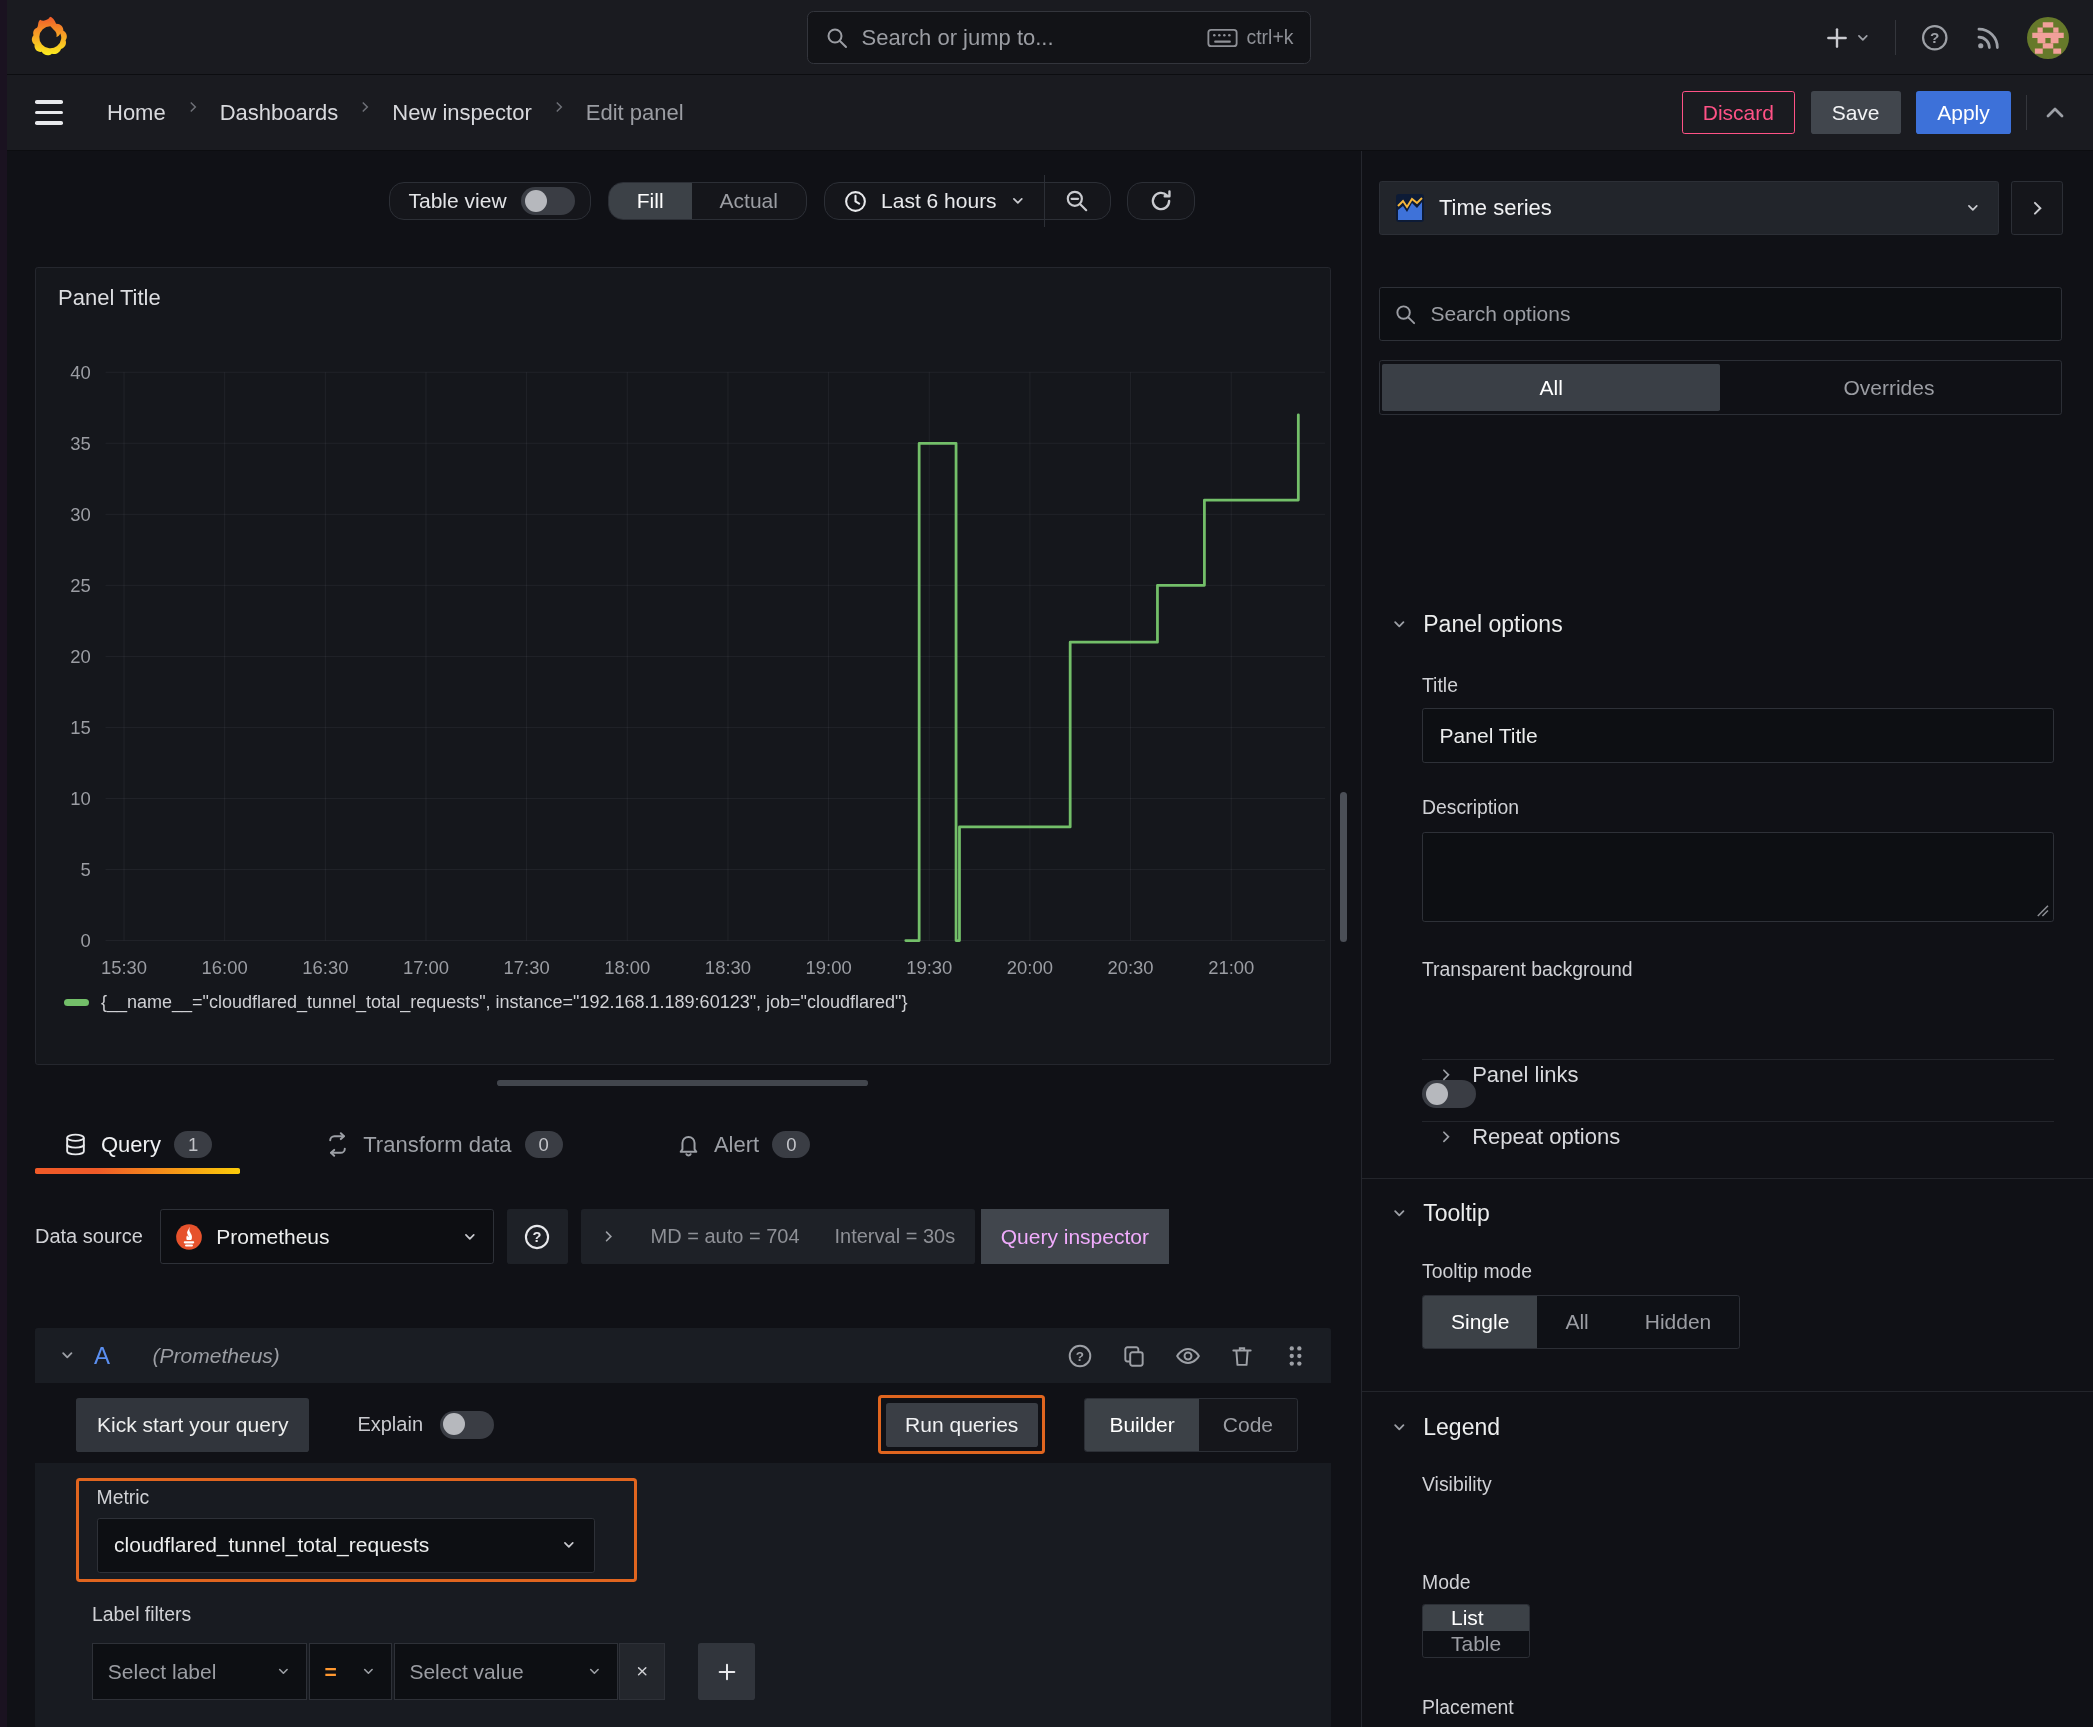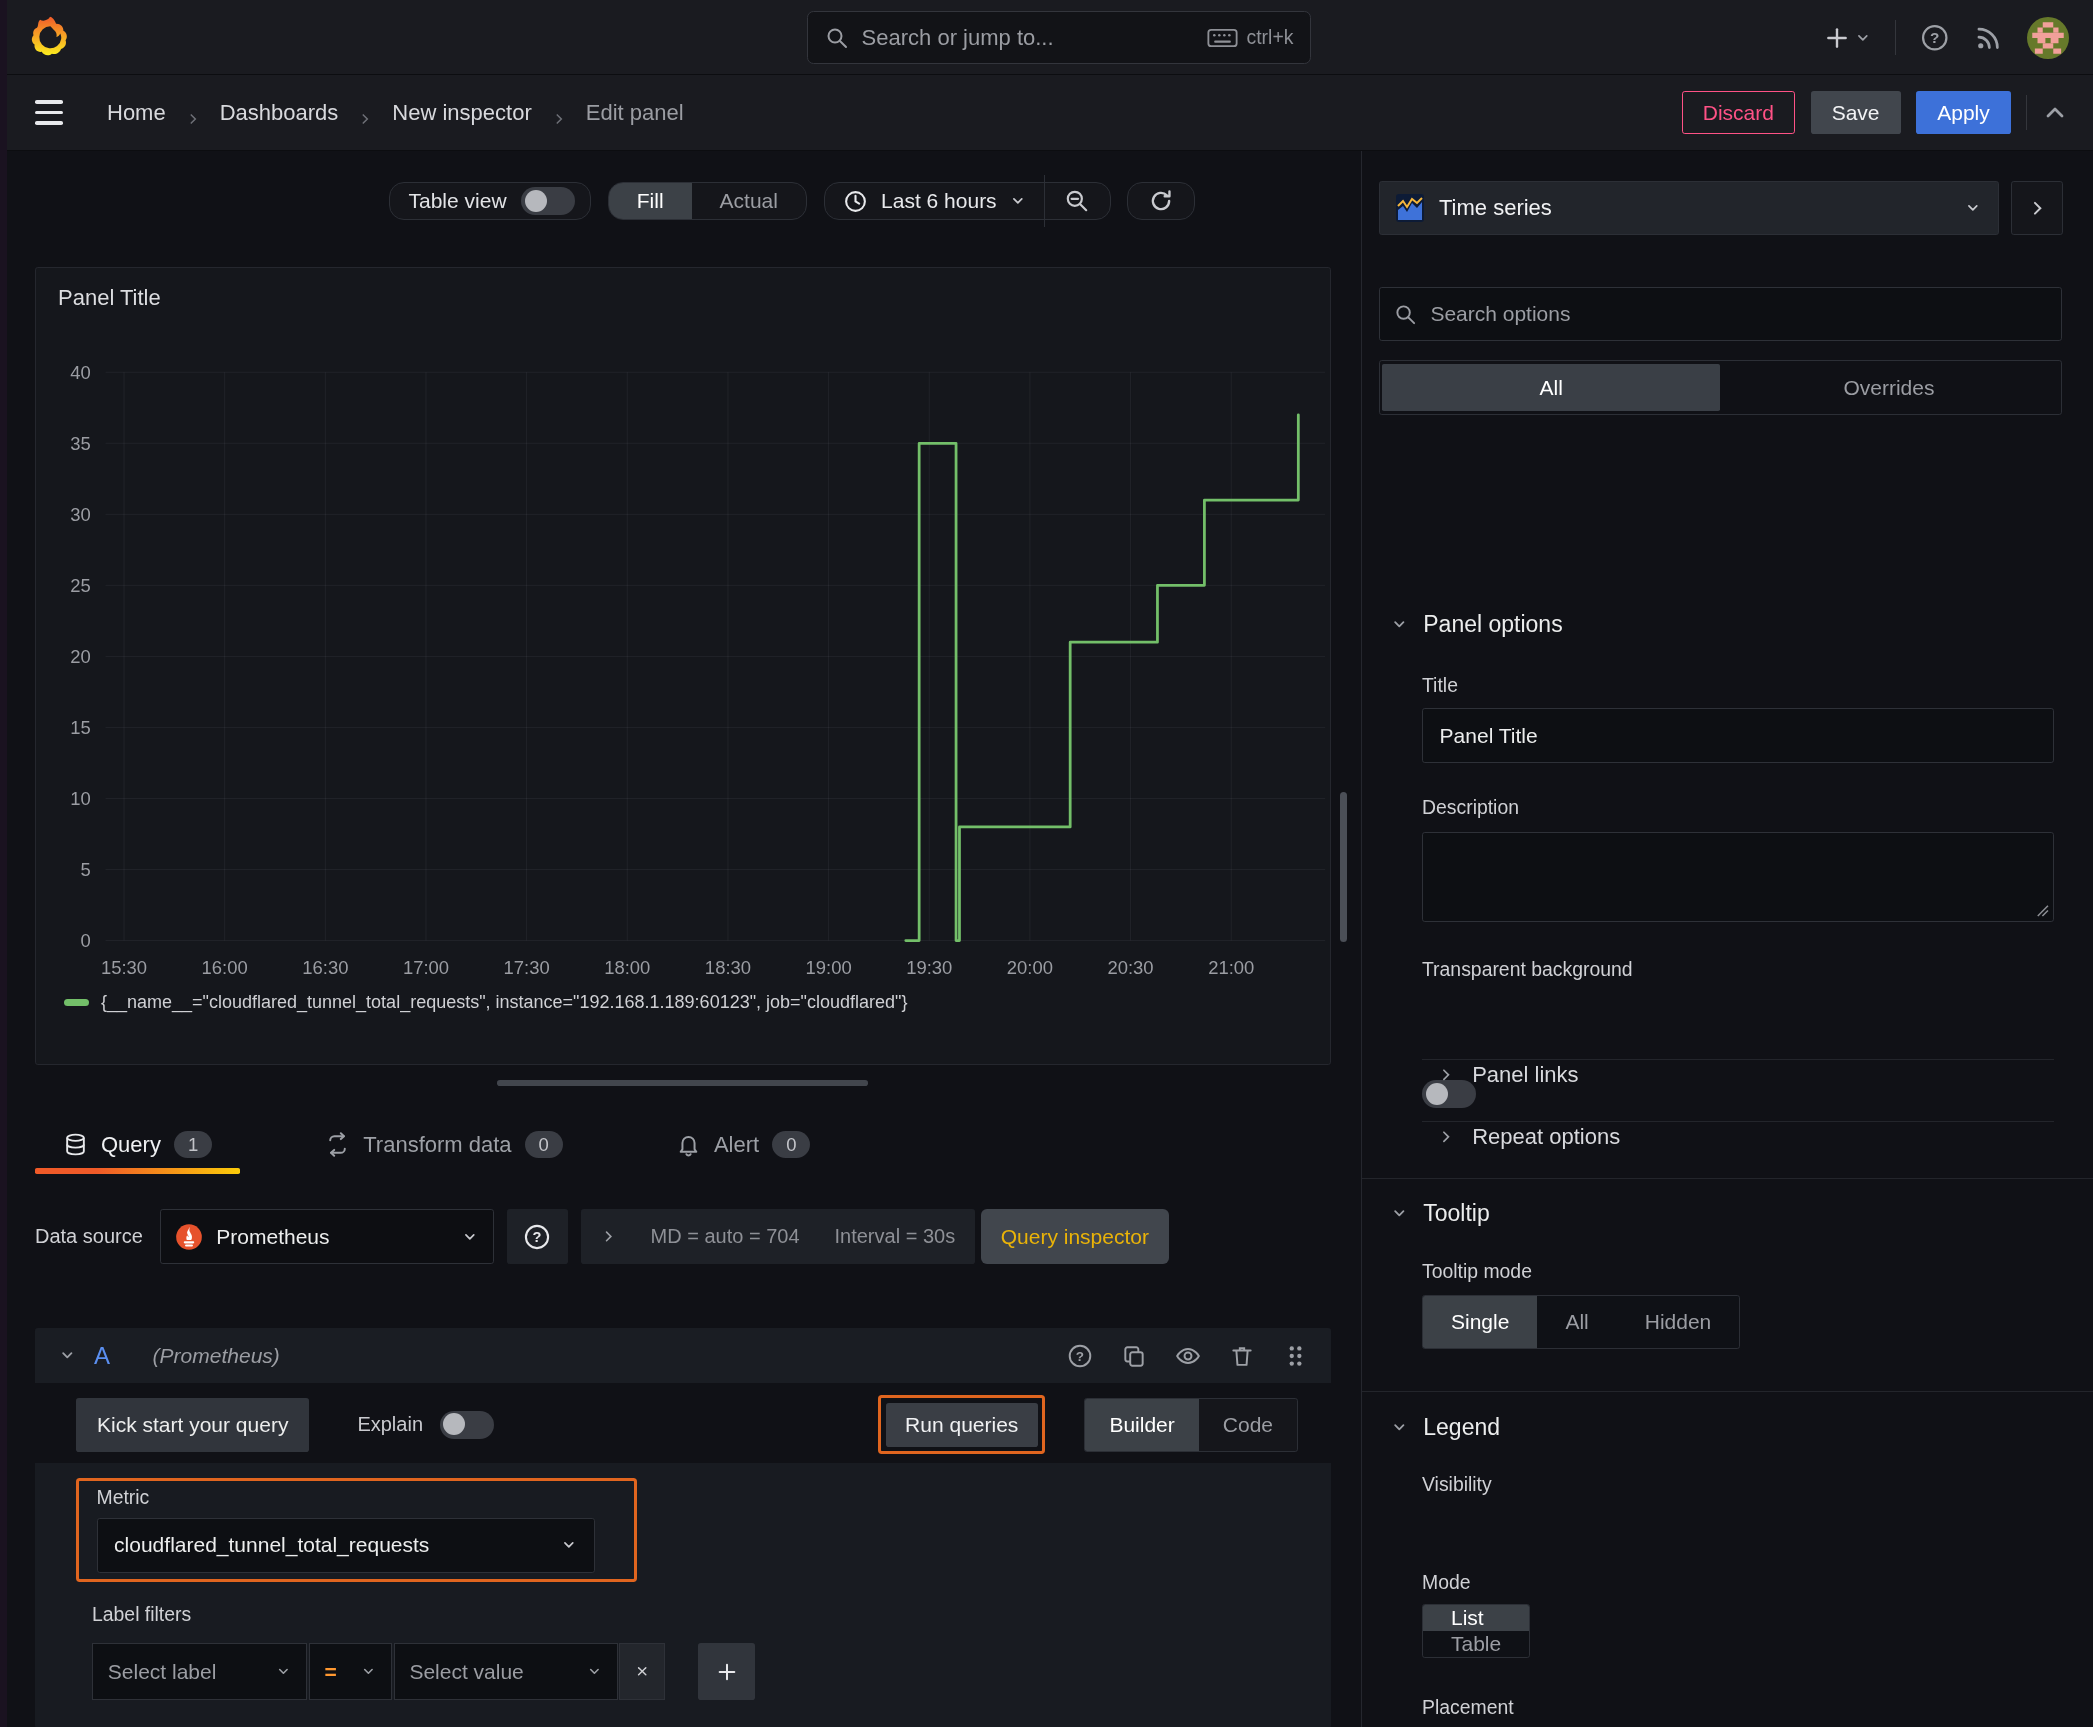--- a/index.html
+++ b/index.html
@@ -19,21 +19,21 @@
   .kbd-hint { display:flex; align-items:center; gap:8.3px; color:#8e9096; font-size:19.4px; }
   .nav-right { right:24px; top:0; height:75px; display:flex; align-items:center; gap:24px; }
   .vdiv { width:0.9px; height:35px; background:#34363c; }
   .icon-btn { background:none; border:none; color:#c9cacf; cursor:pointer; display:flex; align-items:center; gap:5.5px; }
   .avatar { width:42px; height:42px; border-radius:50%; overflow:hidden; }
 
   
   .crumbbar { left:0; top:75px; width:2093px; height:76px; background:#1a1b20; border-bottom:0.9px solid #0c0d10; display:flex; align-items:center; z-index:4; }
   .hamburger { margin-left:35px; width:41px; height:41px; display:flex; flex-direction:column; justify-content:center; gap:6.5px; background:none; border:none; cursor:pointer; }
   .hamburger i { display:block; width:28px; height:3.7px; border-radius:1.8px; background:#e8e9ec; }
-  .crumbs { margin-left:31px; display:flex; align-items:flex-end; gap:20px; font-size:22px; }
+  .crumbs { margin-left:31px; display:flex; align-items:flex-start; gap:20px; font-size:22px; }
   .crumbs .item { color:#d8d9dd; cursor:pointer; }
   .crumbs .item.current { color:#9b9da3; }
   .crumb-actions { margin-left:auto; margin-right:26px; display:flex; align-items:center; gap:15.7px; }
   .btn { height:43px; border-radius:2.8px; font-size:21px; padding:0 20px; cursor:pointer;
     font-family:inherit; display:inline-flex; align-items:center; justify-content:center; border:0.9px solid transparent; }
   .btn-discard { background:transparent; border:0.9px solid #ff5286; color:#ff5286; }
   .btn-gray { background:#41464d; color:#f2f3f5; }
   .btn-blue { background:#3d71d9; color:#ffffff; }
 
   
@@ -68,21 +68,21 @@
     background:linear-gradient(90deg,#f05a28 30%,#fbca0a 99%); }
   .count-badge { background:#3a3d44; color:#c3c4c9; font-size:18.5px; border-radius:14.8px; padding:2.8px 14px; }
 
   
   .ds-row { left:35px; top:1208px; width:1296px; height:57px; display:flex; align-items:center; gap:13px; }
   .ds-label { font-size:20px; color:#d0d1d5; margin-right:3.7px; }
   .select-box { height:55px; background:#0d0e12; border:0.9px solid #2e3138; border-radius:2.8px; display:flex; align-items:center; padding:0 14.8px; gap:13px; cursor:pointer; }
   .select-box .val { font-size:21px; color:#eceded; }
   .chip-btn { height:55px; background:#1e2127; border-radius:2.8px; display:flex; align-items:center; justify-content:center; padding:0 16.6px; cursor:pointer; color:#c9cacf; }
   .stats-chip { height:55px; background:#1e2127; border-radius:2.8px; display:flex; align-items:center; gap:35px; padding:0 20px; color:#8e9096; font-size:20px; }
-  .qi-btn { height:55px; background:#41464d; color:#eab308; font-size:21px; border-radius:6px; display:flex; align-items:center; padding:0 20px; cursor:pointer; margin-left:-7.4px; }
+  .qi-btn { height:55px; background:#41464d; color:#f0abfc; font-size:21px; border-radius:0; display:flex; align-items:center; padding:0 20px; cursor:pointer; margin-left:-7.4px; }
 
   
   .qa-header { left:35px; top:1328px; width:1296px; height:55px; background:#1a1d23; border-radius:2.8px 2.8px 0 0; display:flex; align-items:center; padding:0 24px; gap:18.5px; }
   .qa-ref { color:#5b8ff0; font-size:24px; font-weight:500; }
   .qa-ds { color:#9b9da3; font-size:21px; font-style:italic; margin-left:24px; }
   .qa-icons { margin-left:auto; display:flex; align-items:center; gap:28px; color:#9da0a6; }
   .kick-row { left:35px; top:1394px; width:1296px; height:61px; display:flex; align-items:center; padding:0 33px 0 41px; }
   .btn-kick { background:#31353c; color:#eceded; height:54px; font-size:21px; }
   .explain { margin-left:48px; font-size:20px; color:#c9cacf; }
   .annot { border:3.7px solid #e0651f; border-radius:3.7px; }

